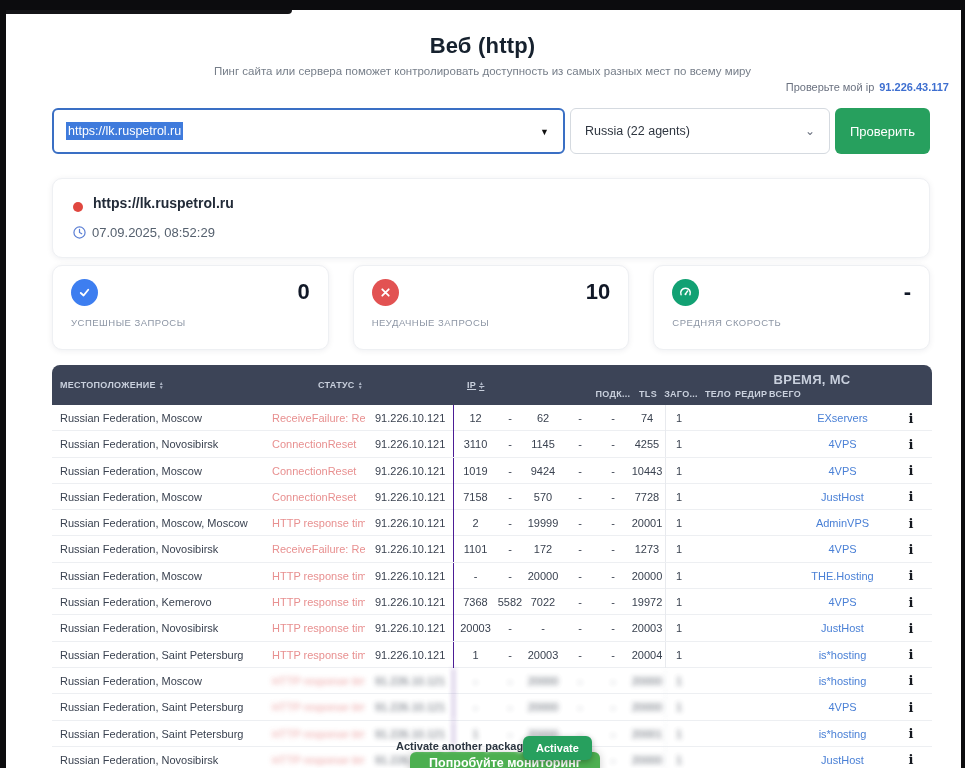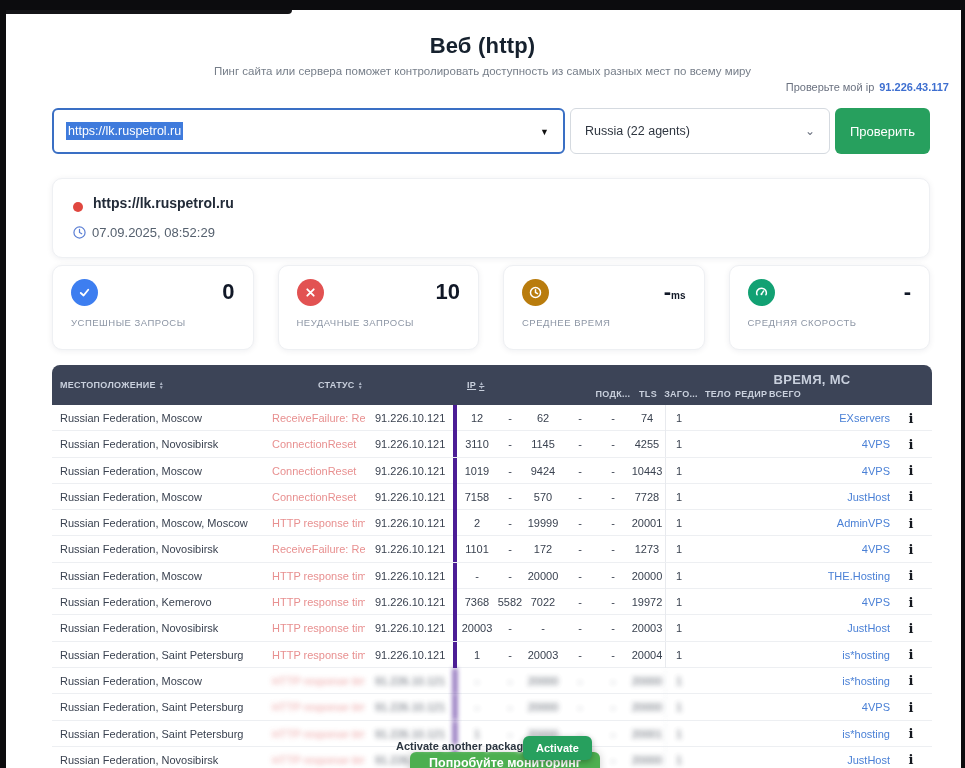--- a/index.html
+++ b/index.html
@@ -68,23 +68,23 @@
   .th-size, .th-speed { justify-content:flex-start; }
   .th-partner { justify-content:center; }
   .sort { display:inline-flex; flex-direction:column; line-height:4px; font-size:5px; color:#aeb6c6; }
   .tbody .row { display:grid; align-items:center; height:26.3px; border-bottom:1px solid #edeff2;
     font-size:11px; color:#3a4250; background:#fff;
     grid-template-columns:208px 105px 88px 44px 26px 40px 34px 32px 36px 30px 48px 52px 95px 1fr; }
   .c-loc { padding-left:8px; white-space:nowrap; overflow:hidden; }
   .c-status { padding-left:12px; color:#e89090; white-space:nowrap; overflow:hidden; }
   .c-ip { padding-left:10px; white-space:nowrap; }
   .c-time { text-align:center; }
-  .c-time.first { border-left:4px solid #4c1d95; height:100%; line-height:26px; }
+  .c-time.first { border-left:1px solid #4c1d95; height:100%; line-height:26px; }
   .c-req { padding-left:10px; border-left:1px solid #e8eaee; height:100%; line-height:26px; }
-  .c-partner { text-align:right; color:#4a80d6; white-space:nowrap; }
+  .c-partner { text-align:center; color:#4a80d6; white-space:nowrap; }
   .c-info { text-align:center; font-family:"DejaVu Serif", serif; font-weight:bold; font-size:13px; color:#14181f; }
   .row.blurred .c-status, .row.blurred .c-ip, .row.blurred .c-time, .row.blurred .c-req { filter:blur(2.6px); opacity:.8; }
 
   
   .activate-tip { position:absolute; left:396px; top:740px; z-index:40; font-size:11px; font-weight:bold; color:#2b3540;
     text-shadow:0 0 3px #fff, 0 0 5px #fff; }
   .activate-btn { position:absolute; left:523px; top:736px; z-index:41; background:#27a05e; color:#fff;
     border:none; border-radius:6px; font-family:inherit; font-size:11px; font-weight:bold; padding:6px 13px;
     box-shadow:0 2px 6px rgba(0,0,0,.3); cursor:pointer; }
   .green-banner { position:absolute; left:410px; top:752px; z-index:39; width:190px; height:30px; background:#4caf50;
@@ -145,34 +145,20 @@
     <div class="card stat-card">
       <div class="stat-top">
         <span class="stat-icon" style="background:#e25252">
           <svg width="11" height="11" viewBox="0 0 12 12">
               <path d="M2.5 2.5 L9.5 9.5 M9.5 2.5 L2.5 9.5" stroke="#fff" stroke-width="2" stroke-linecap="round"></path>
             </svg>
         </span>
         <span class="stat-value">10</span>
       </div>
       <div class="stat-label">НЕУДАЧНЫЕ ЗАПРОСЫ</div>
-    </div>
-    <div class="card stat-card">
-      <div class="stat-top">
-        <span class="stat-icon" style="background:#b97c0d">
-          <svg width="13" height="13" viewBox="0 0 14 14">
-              <circle cx="7" cy="7" r="5.4" fill="none" stroke="#fff" stroke-width="1.6"></circle>
-              <path d="M7 4 V7 L9.2 8.3" fill="none" stroke="#fff" stroke-width="1.6" stroke-linecap="round"></path>
-            </svg>
-        </span>
-        <span>
-          <span class="stat-value">-</span><span class="stat-unit">ms</span>
-        </span>
-      </div>
-      <div class="stat-label">СРЕДНЕЕ ВРЕМЯ</div>
     </div>
     <div class="card stat-card">
       <div class="stat-top">
         <span class="stat-icon" style="background:#12a173">
           <svg width="13" height="13" viewBox="0 0 14 14">
               <path d="M2.2 9.5 A5.2 5.2 0 1 1 11.8 9.5" fill="none" stroke="#fff" stroke-width="1.6" stroke-linecap="round"></path>
               <path d="M7 8.5 L9.3 5.4" stroke="#fff" stroke-width="1.5" stroke-linecap="round"></path>
               <circle cx="7" cy="8.8" r="1.1" fill="#fff"></circle>
             </svg>
         </span>

